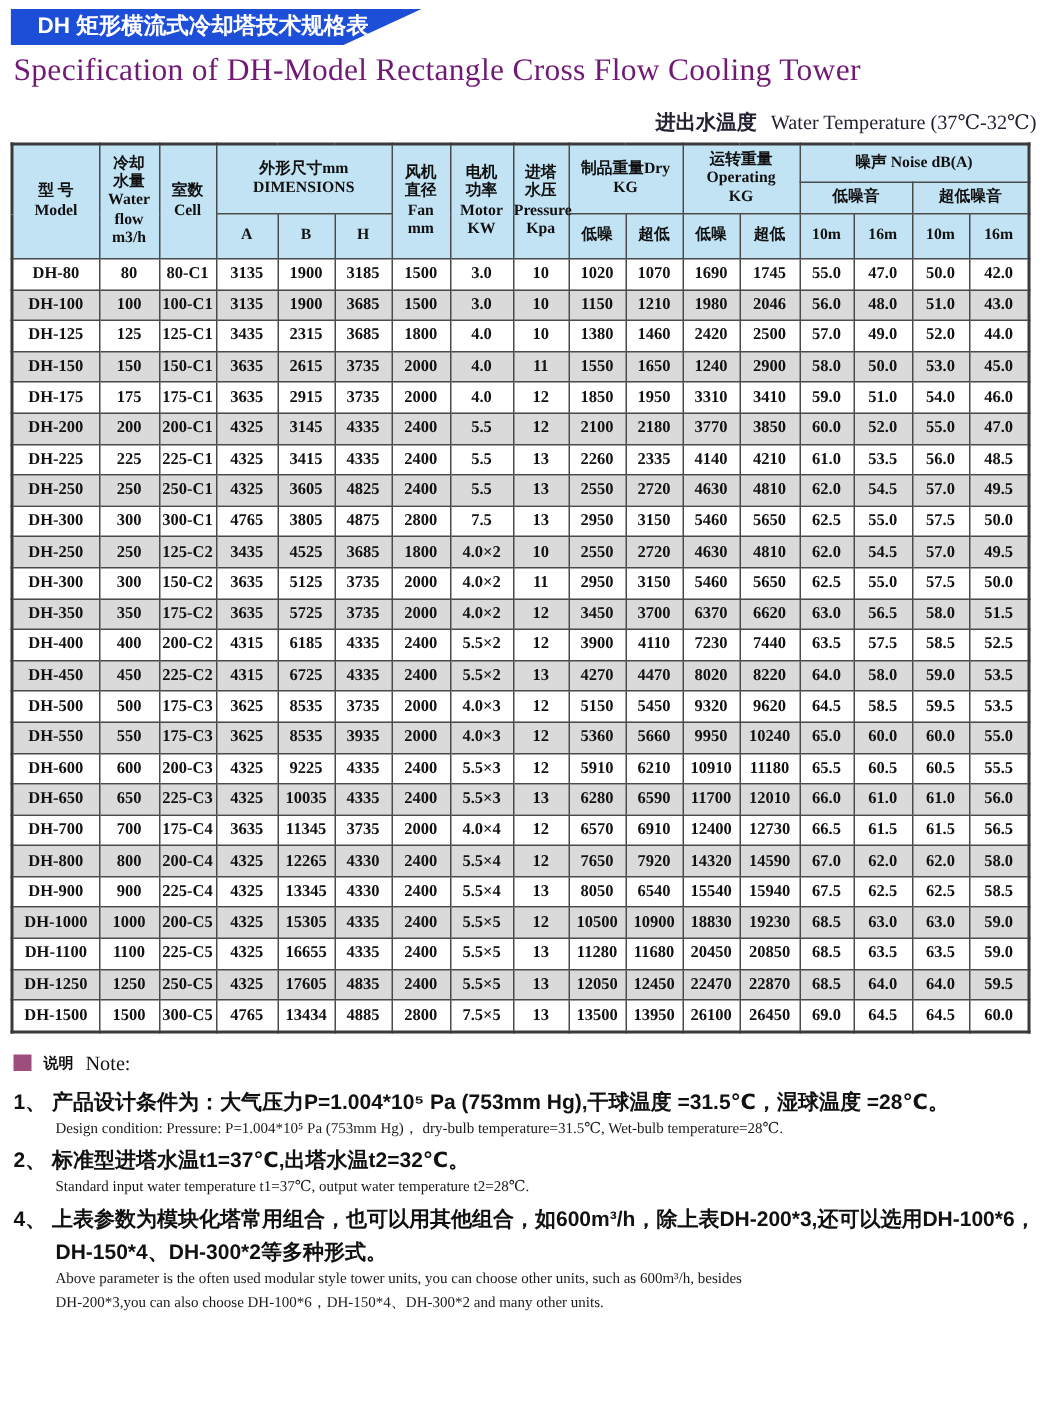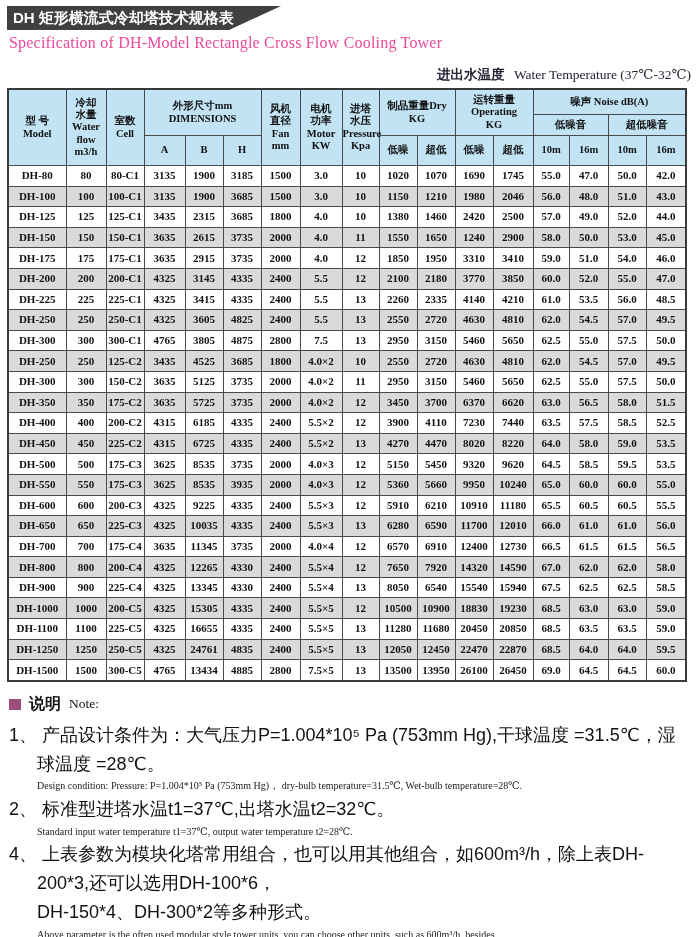--- a/index.html
+++ b/index.html
@@ -1,24 +1,24 @@
 <!DOCTYPE html>
 <html><head>
 <meta charset="utf-8">
 <style>
   html,body{margin:0;padding:0;background:#fff;}
   body{width:700px;font-family:"Liberation Serif","DejaVu Serif",serif;color:#111;}
   .page{padding:4px 7px 10px 7px;position:relative;}
 
   
-  .banner{margin-top:2px;width:274px;height:24px;background:#404040;
+  .banner{margin-top:2px;width:274px;height:24px;background:#1d4ed8;
           clip-path:polygon(0 0,100% 0,calc(100% - 52px) 100%,0 100%);
-          color:#fff;font-weight:bold;font-size:15px;line-height:24px;padding-left:6px;
+          color:#fff;font-weight:bold;font-size:15px;line-height:24px;padding-left:18px;
           font-family:"Liberation Sans","DejaVu Sans",sans-serif;box-sizing:border-box;}
-  .subtitle{color:#ec4899;font-size:16px;margin:4px 0 0 2px;letter-spacing:.2px;}
+  .subtitle{color:#701a75;font-size:21px;margin:4px 0 0 2px;letter-spacing:.2px;}
   .watertemp{margin:14px 2px 4px 0;text-align:right;font-size:13.5px;color:#222233;}
   .watertemp .wt-cn{font-weight:bold;font-family:"Liberation Sans","DejaVu Sans",sans-serif;margin-left:39px;}
   .watertemp .wt-en{margin-left:6px;}
 
   
   table.spec{border-collapse:collapse;table-layout:fixed;width:678px;border:2px solid #3a3a3a;}
   table.spec th,table.spec td{border:1px solid #4a4a4a;text-align:center;vertical-align:middle;
           padding:0;font-weight:bold;color:#111;}
   table.spec thead th{background:#c2e3f4;font-size:10.5px;line-height:1.18;
           font-family:"Liberation Serif","DejaVu Serif",serif;}
@@ -26,24 +26,24 @@
   tr.h1 th{height:24px;}
   tr.h2 th{height:20px;margin-top:13px;}
   tr.h3 th{height:29px;}
   table.spec tbody td{height:19.6px;font-size:11px;line-height:1;background:#fff;}
   table.spec tbody tr.alt td{background:#dadada;}
 
   
   .notes{margin:12px 2px 0 2px;}
   .notes-title{display:flex;align-items:center;gap:8px;margin-bottom:6px;}
   .sq{width:12px;height:11px;background:#9d4e7d;display:inline-block;}
-  .nt-cn{font-weight:bold;font-size:16px;font-family:"Liberation Sans","DejaVu Sans",sans-serif;}
+  .nt-cn{font-weight:bold;font-size:10px;font-family:"Liberation Sans","DejaVu Sans",sans-serif;}
   .nt-en{font-size:13.5px;}
   .note{margin-bottom:1px;}
-  .note .cn{font-size:18px;font-weight:normal;line-height:1.6;
+  .note .cn{font-size:14px;font-weight:bold;line-height:1.6;
             font-family:"Liberation Sans","DejaVu Sans",sans-serif;
             padding-left:28px;text-indent:-28px;white-space:pre-line;}
   .note .en{font-size:10px;line-height:1.55;padding-left:28px;white-space:pre-line;color:#1a1a1a;}
 </style>
 </head>
 <body>
 
 <div class="page">
 
   <div class="banner">
@@ -586,21 +586,21 @@
           <td>63.5</td>
           <td>63.5</td>
           <td>59.0</td>
         </tr>
 
         <tr class="alt">
           <td>DH-1250</td>
           <td>1250</td>
           <td>250-C5</td>
           <td>4325</td>
-          <td>24761</td>
+          <td>17605</td>
           <td>4835</td>
           <td>2400</td>
           <td>5.5×5</td>
           <td>13</td>
           <td>12050</td>
           <td>12450</td>
           <td>22470</td>
           <td>22870</td>
           <td>68.5</td>
           <td>64.0</td>

